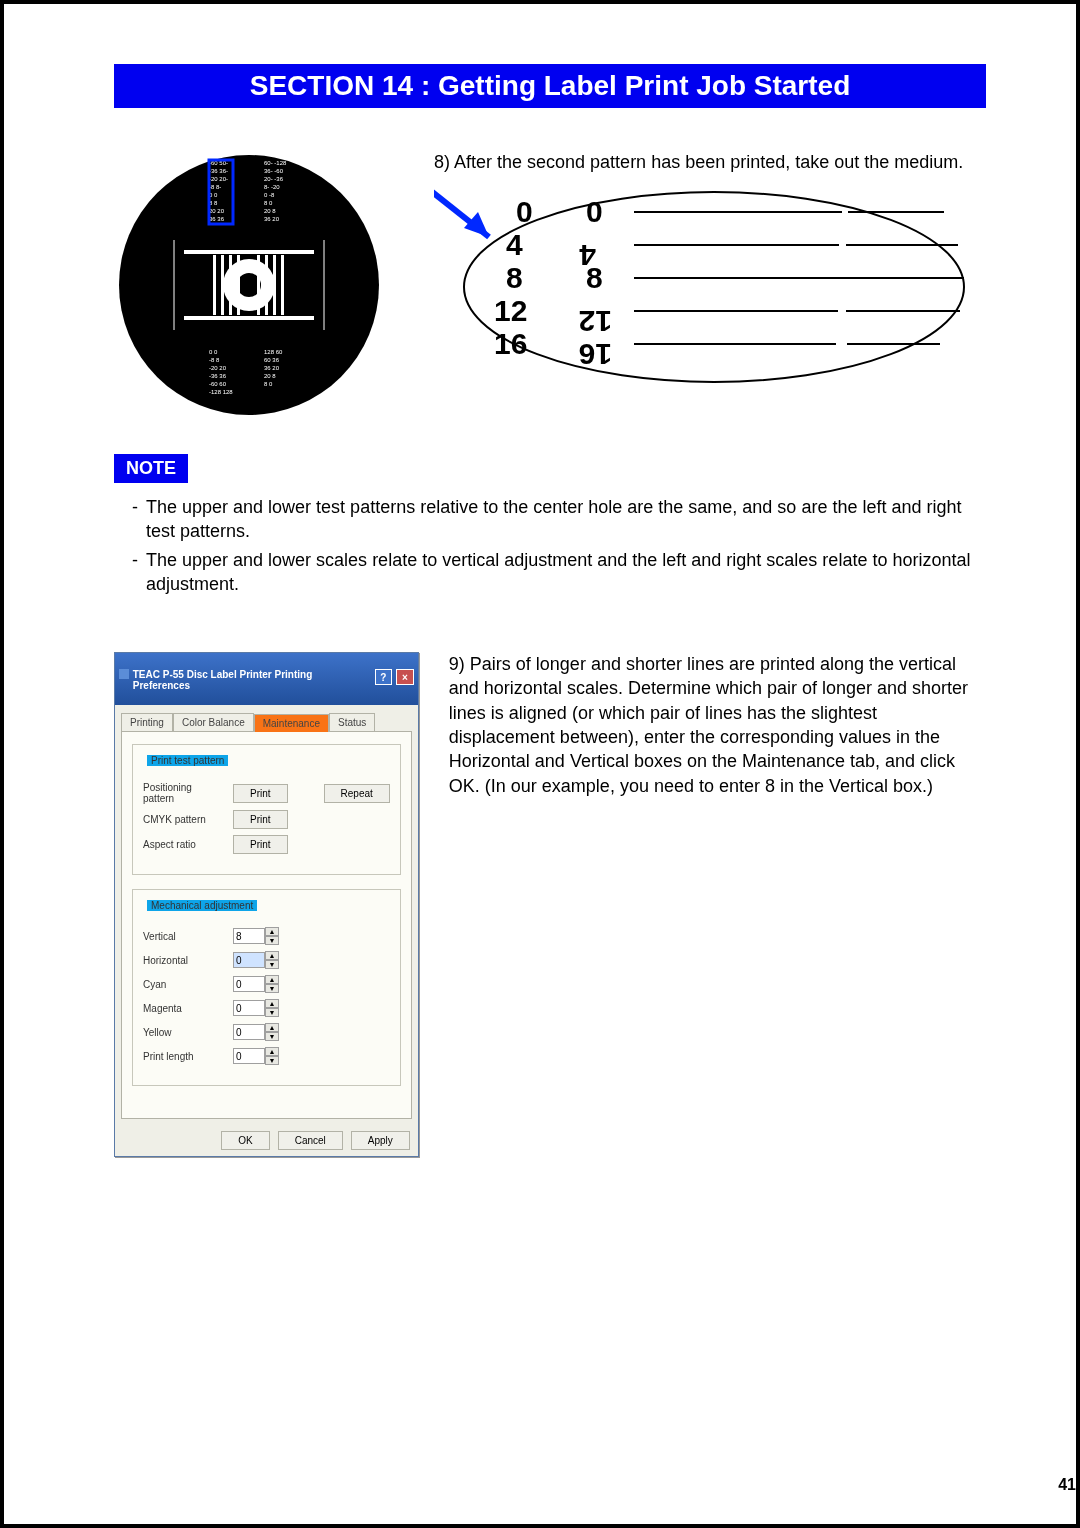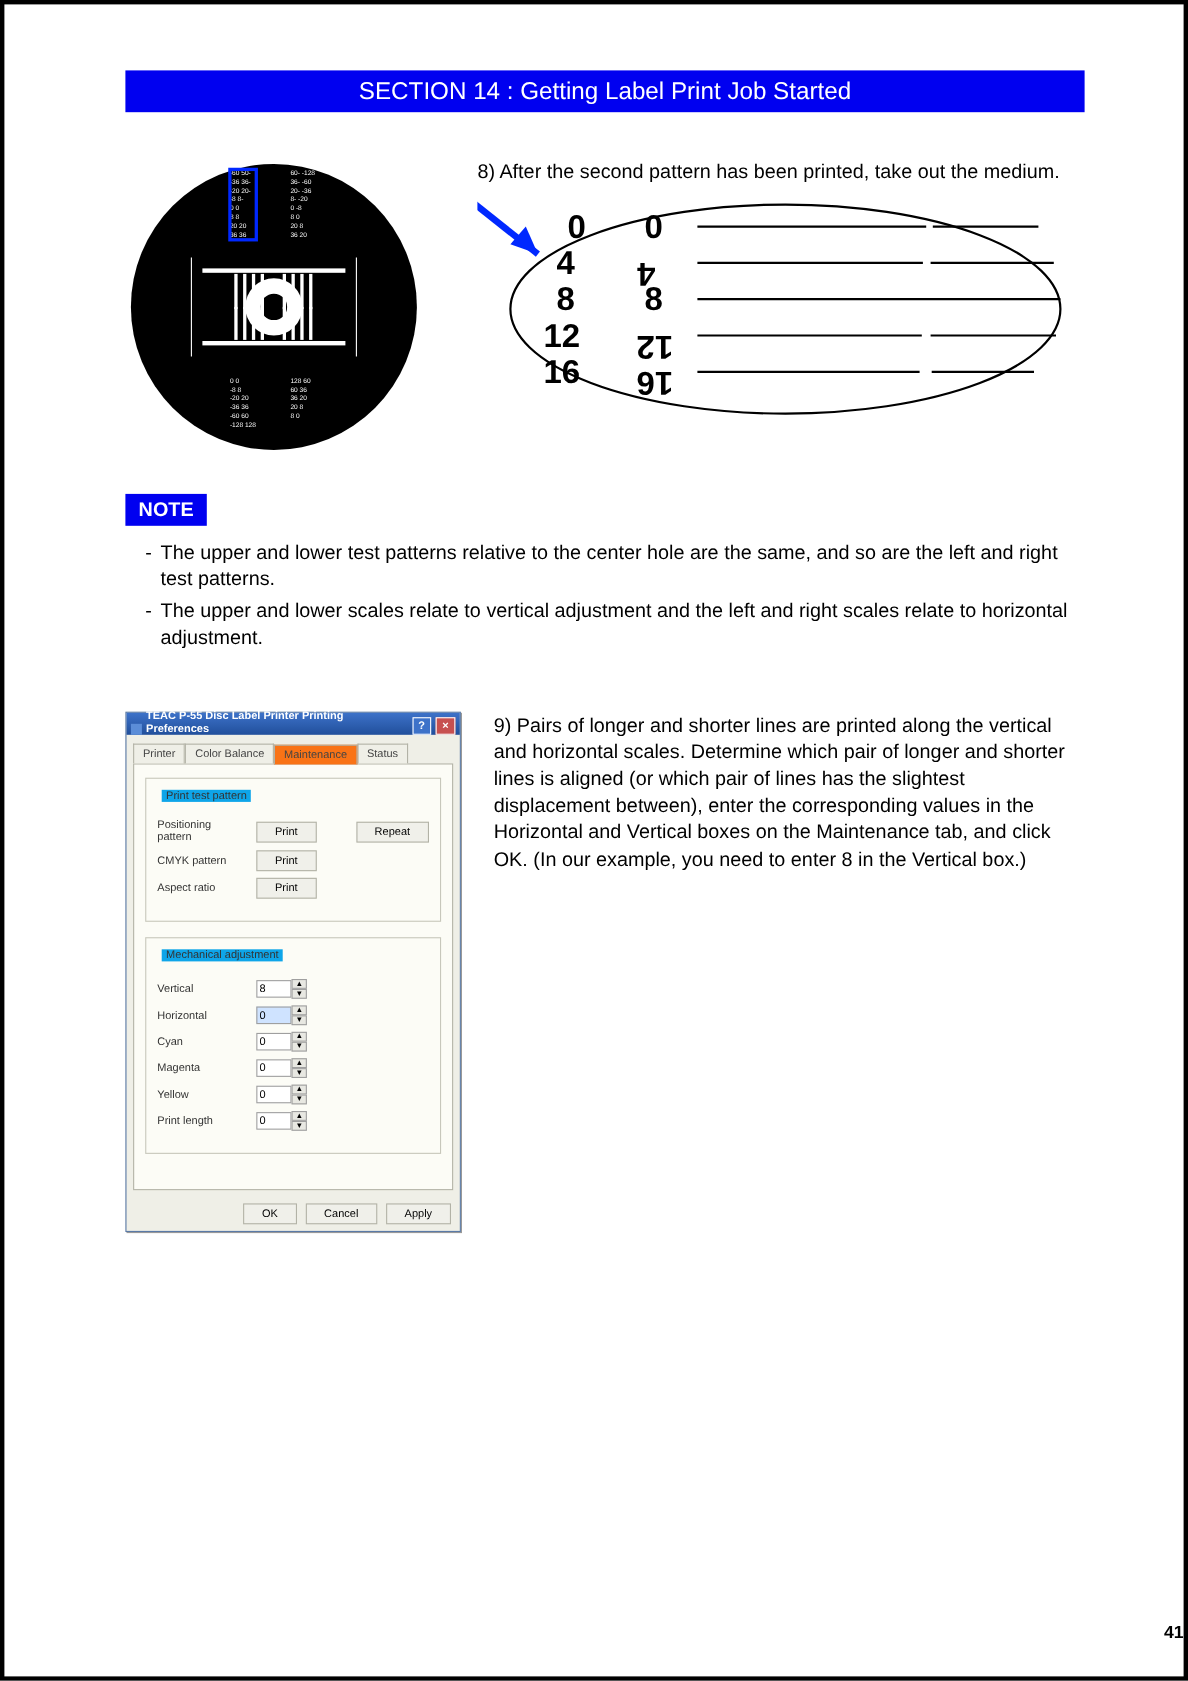--- a/index.html
+++ b/index.html
@@ -1,32 +1,32 @@
 <!DOCTYPE html>
 <html><head>
 <meta charset="utf-8">
 <style>
   body{margin:0;background:#808080;font-family:Arial,Helvetica,sans-serif;color:#000}
   .page{width:1080px;height:1528px;margin:0 auto;background:#fff;border:4px solid #000;box-sizing:border-box;padding:60px 90px 40px 110px;position:relative}
-  .section-banner{background:#0000f0;color:#fff;text-align:center;font-weight:400;font-size:22px;padding:6px 0}
+  .section-banner{background:#0000f0;color:#fff;text-align:center;font-weight:700;font-size:28px;padding:6px 0}
   .row{display:flex;margin-top:42px;gap:30px}
   .disc-figure{flex:0 0 290px}
   .disc-svg{width:270px;height:270px}
   .right-block{flex:1;font-size:18px;line-height:1.35}
   .ellipse-wrap{margin-top:8px}
   .ell-svg{width:540px;height:210px}
   .note-badge{display:inline-block;background:#0000f0;color:#fff;font-weight:700;font-size:18px;padding:4px 12px;margin-top:30px}
   .note-list{margin:12px 0 0 18px;padding:0;font-size:18px;line-height:1.35}
   .note-list li{list-style:none;position:relative;padding-left:14px;margin:4px 0}
   .note-list li::before{content:"-";position:absolute;left:0}
   .row2{display:flex;margin-top:56px;gap:30px}
 
   
   .dlg{flex:0 0 300px;border:1px solid #5a7aa7;background:#efefe7;font-family:Tahoma,Arial,sans-serif;font-size:10px;color:#000;box-shadow:1px 1px 0 #999}
-  .dlg-title{display:flex;align-items:flex-end;gap:4px;height:20px;color:#fff;font-weight:700;font-size:10px;padding:0 4px;background:linear-gradient(#3d72c9,#214f9b)}
+  .dlg-title{display:flex;align-items:flex-start;gap:4px;height:20px;color:#fff;font-weight:700;font-size:10px;padding:16px 4px;background:linear-gradient(#3d72c9,#214f9b)}
   .dlg-title .spacer{flex:1}
   .title-icon{width:10px;height:10px;background:#5b8dd8;display:inline-block}
   .title-close,.title-help{width:16px;height:14px;display:inline-flex;align-items:center;justify-content:center;font-weight:700;font-size:10px;color:#fff;background:#c75050;border:1px solid #fff}
   .title-help{background:#3d72c9}
   .tabs{display:flex;padding:8px 6px 0 6px}
   .tab{padding:3px 8px;border:1px solid #b2b2a6;background:#efefe7;border-bottom:none;font-size:10px;color:#444}
   .tab.active{background:#f97316;position:relative;top:1px}
   .tab-body{margin:0 6px 6px 6px;border:1px solid #b2b2a6;background:#fcfcf6;padding:12px 10px 18px 10px}
   .group{border:1px solid #c7c7bb;padding:10px 10px 14px 10px;margin:0 0 14px 0}
   .group-title{font-size:10px;color:#333;margin:-18px 0 10px 4px;background:#0ea5e9;display:inline-block;padding:0 4px}
@@ -164,21 +164,21 @@
 
   <div class="dlg">
     <div class="dlg-title">
       <span class="title-icon"></span>
       <span>TEAC P-55 Disc Label Printer Printing Preferences</span>
       <span class="spacer"></span>
       <span class="title-help">?</span>
       <span class="title-close">×</span>
     </div>
     <div class="tabs">
-      <div class="tab">Printer</div>
+      <div class="tab">Printing</div>
       <div class="tab">Color Balance</div>
       <div class="tab active">Maintenance</div>
       <div class="tab">Status</div>
     </div>
     <div class="tab-body">
 
       <div class="group">
         <div class="group-title">Print test pattern</div>
         <div class="grow">
           <span class="glabel">Positioning pattern</span>

